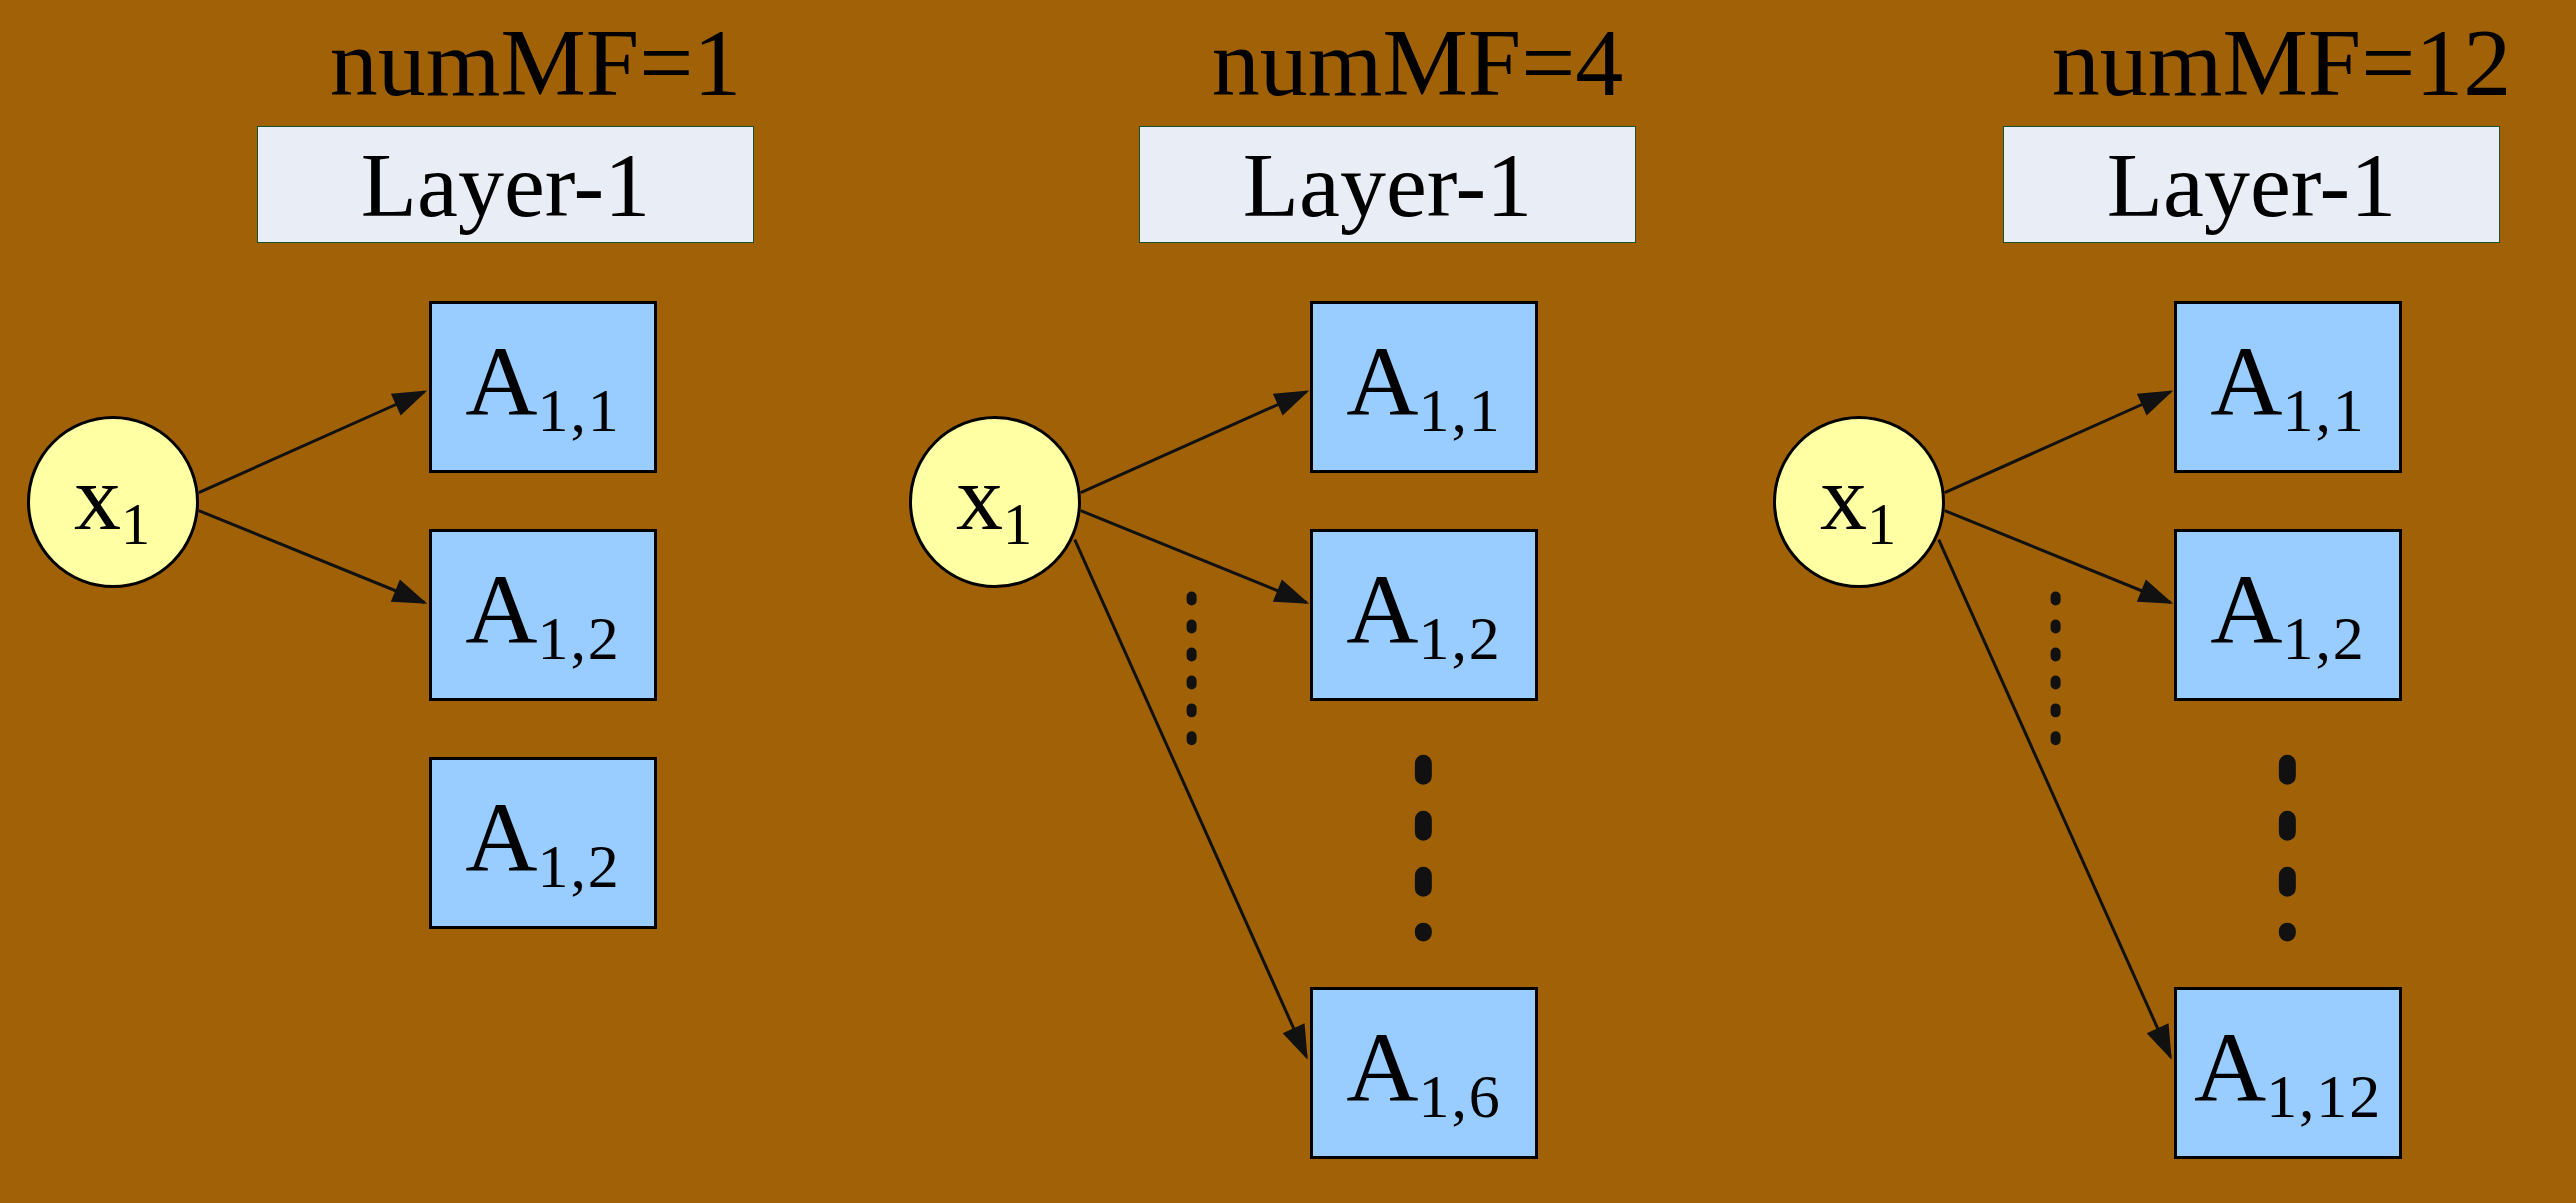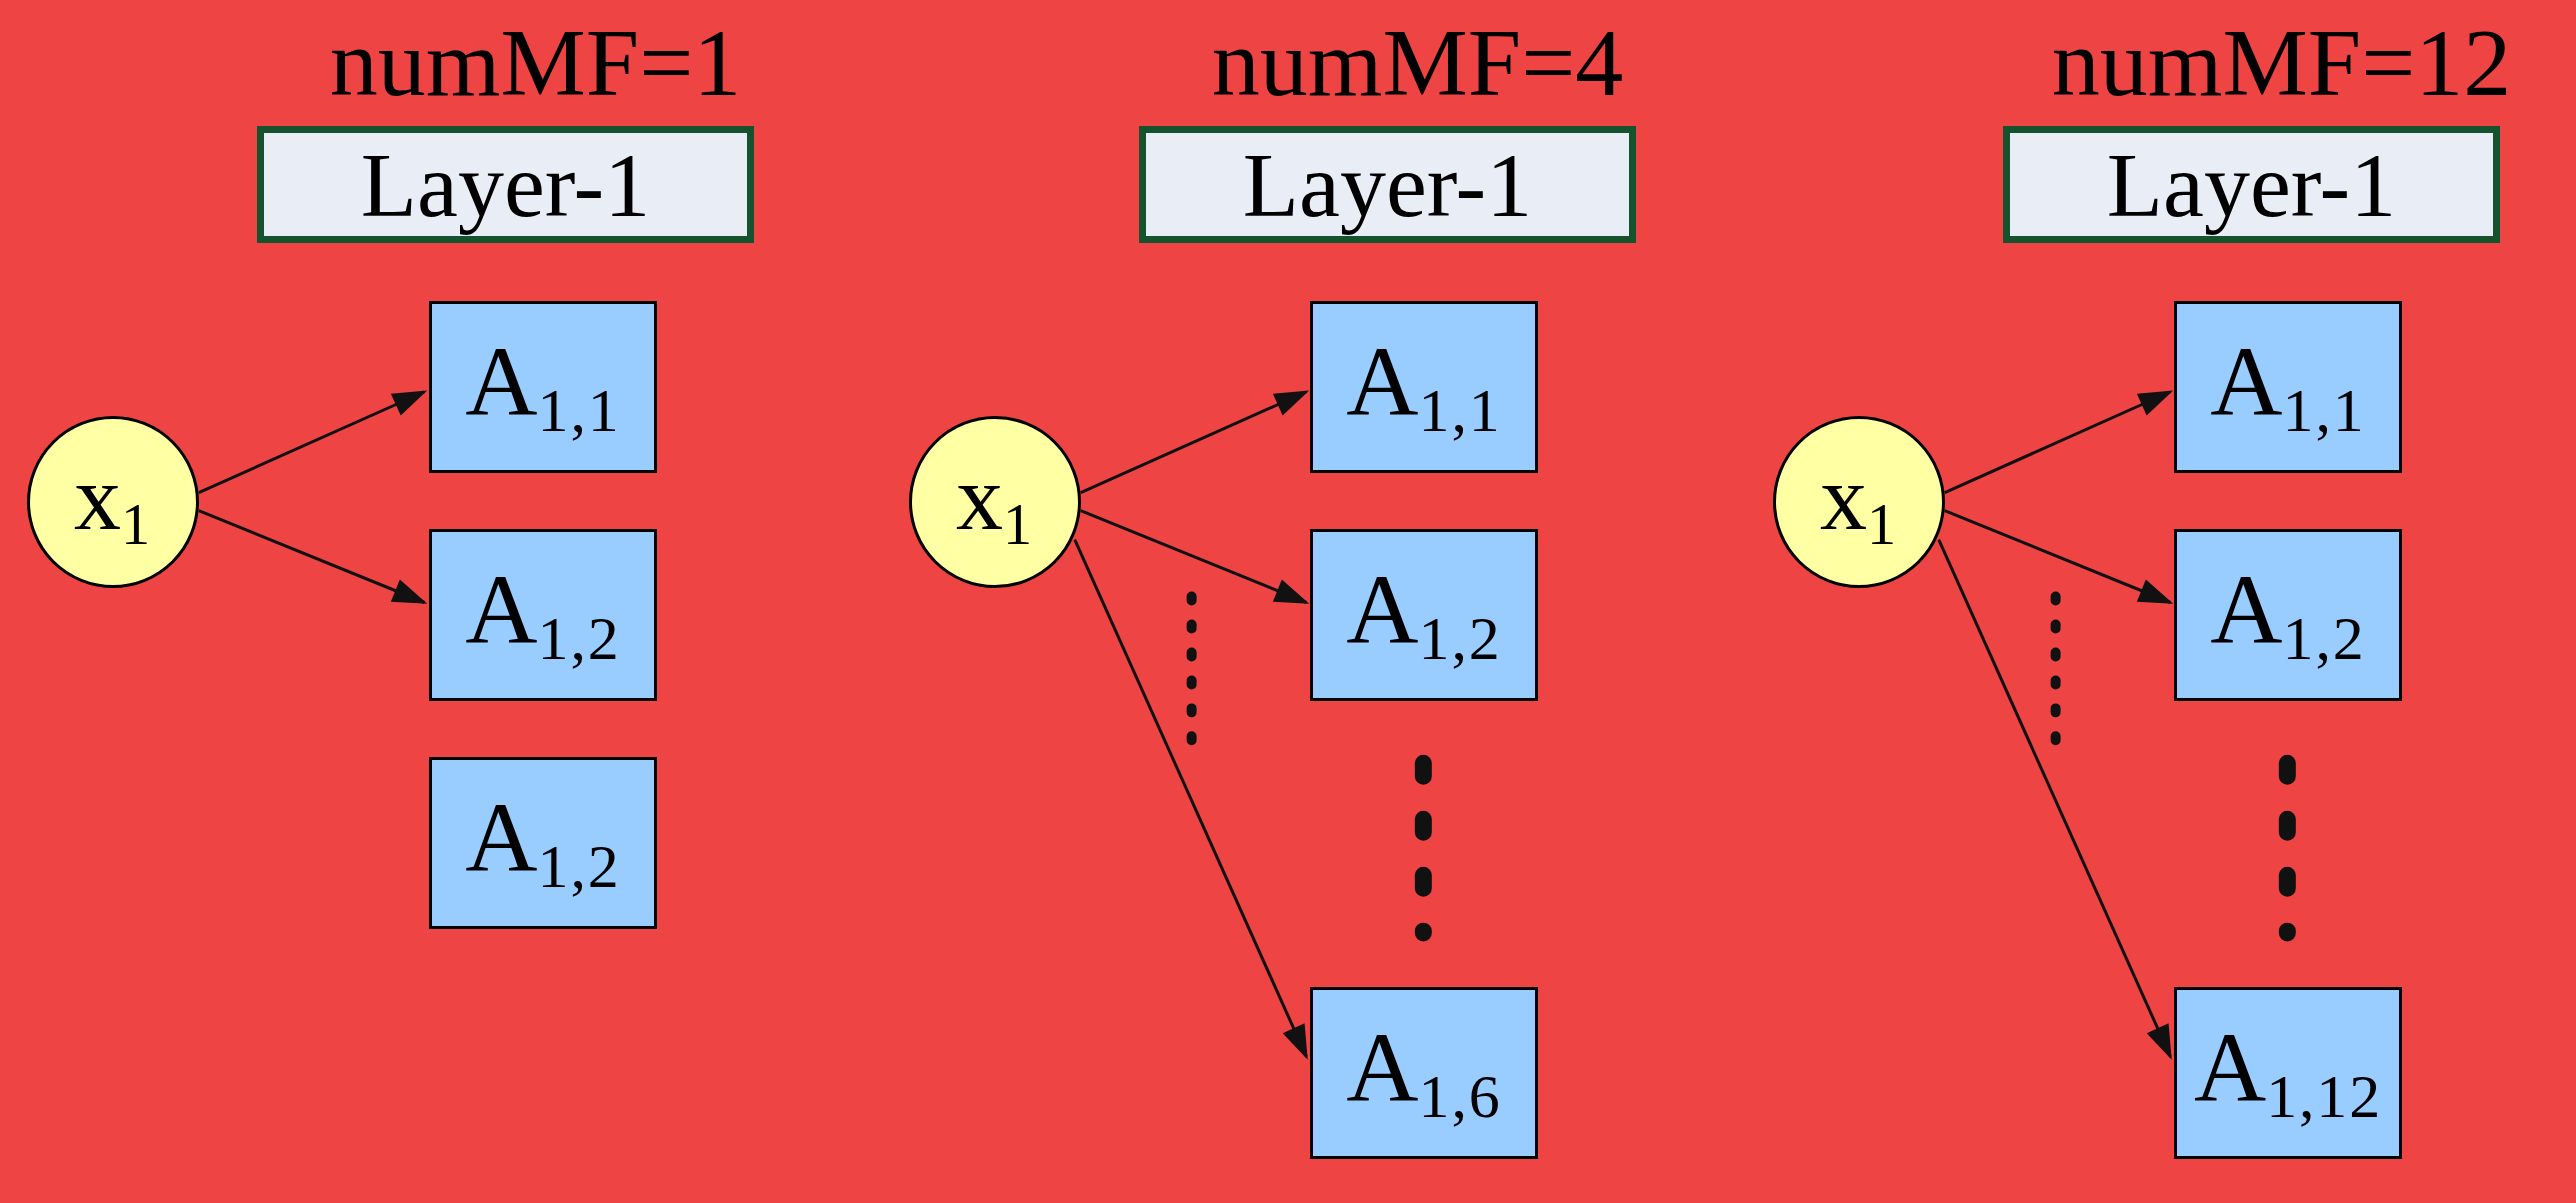--- a/index.html
+++ b/index.html
@@ -1,22 +1,22 @@
 <!DOCTYPE html>
 <html style="--node-fill: #FFFFA3; --box-fill: #99CCFF; --layer-fill: #E9EDF6;"><head>
 <meta charset="utf-8">
 <style>
   html,body{margin:0;padding:0;background:#ffffff;}
-  #canvas{position:relative;width:2576px;height:1204px;background:#ef4444;overflow:hidden;
+  #canvas{position:relative;width:2576px;height:1204px;background:#a16207;overflow:hidden;
           font-family:"Liberation Serif","DejaVu Serif",serif;color:#000;}
   #connectors{position:absolute;left:0;top:0;z-index:0;}
   .panel-title{position:absolute;top:15px;width:699px;text-align:center;
                font-size:96px;line-height:1;white-space:nowrap;z-index:1;}
   .layer-box{position:absolute;top:126px;width:497px;height:117px;box-sizing:border-box;
-             background:var(--layer-fill,#E9EDF6);border:7px solid #14532d;
+             background:var(--layer-fill,#E9EDF6);border:1px solid #14532d;
              display:flex;align-items:center;justify-content:center;
              font-size:92px;line-height:1;z-index:1;}
   .input-node{position:absolute;top:416px;width:172px;height:172px;box-sizing:border-box;
               border-radius:50%;background:var(--node-fill,#FFFFA3);border:3px solid #000;
               display:flex;align-items:center;justify-content:center;
               font-size:94px;line-height:1;z-index:1;}
   .mf-box{position:absolute;width:228px;height:172px;box-sizing:border-box;
           background:var(--box-fill,#99CCFF);border:3px solid #000;
           display:flex;align-items:center;justify-content:center;
           font-size:100px;line-height:1;z-index:1;}

